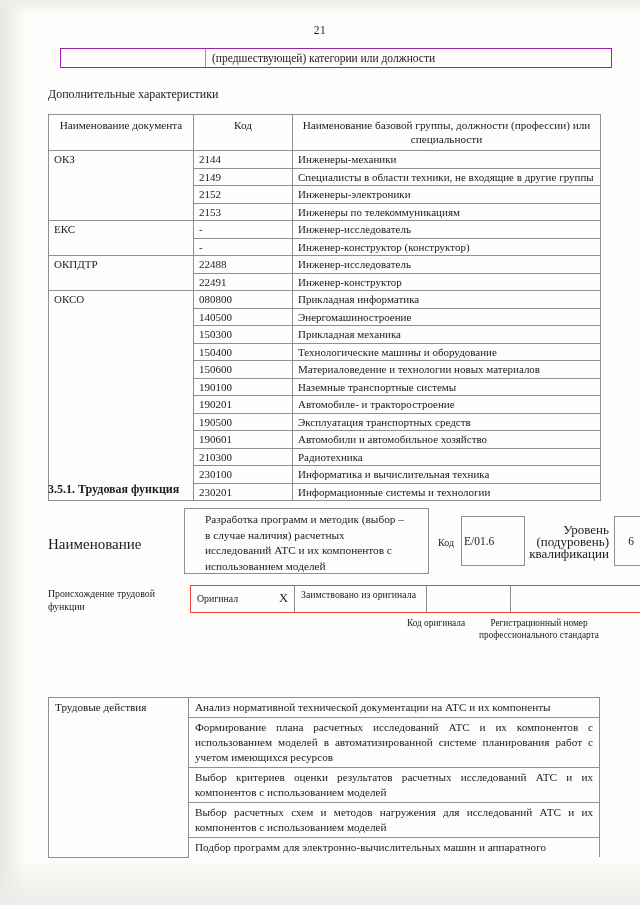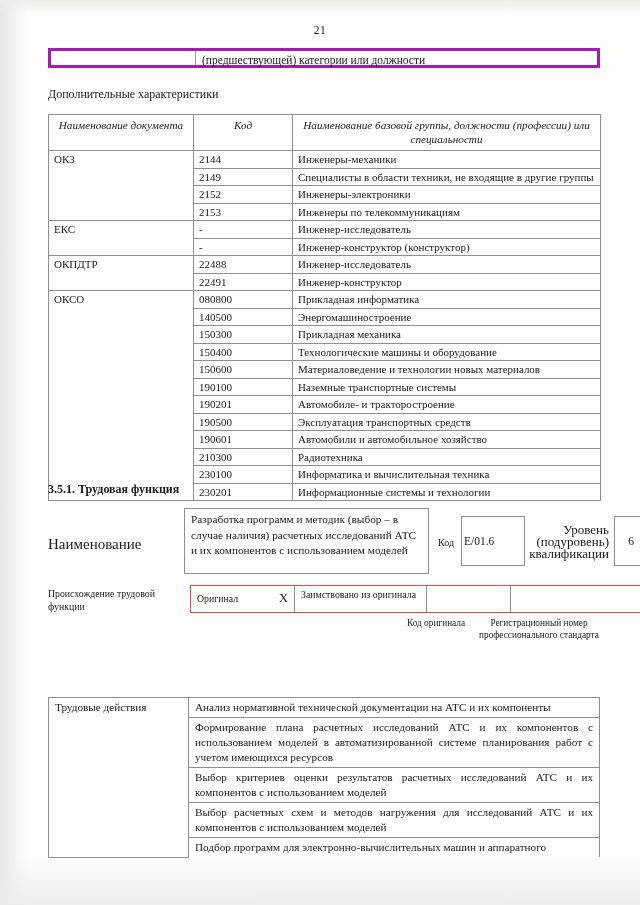--- a/index.html
+++ b/index.html
@@ -45,25 +45,25 @@
     top: 24px;
     left: 0; right: 0;
     text-align: center;
     font-size: 11.5px;
     letter-spacing: .4px;
   }
 
   
   .top-box {
     position: absolute;
-    left: 48px;
+    left: 60px;
     top: 48px;
     width: 552px;
     height: 20px;
-    border: 3px solid #a21caf;
+    border: 1px solid #a21caf;
     box-sizing: border-box;
     display: flex;
   }
   .top-box .cell-blank {
     width: 145px;
     border-right: 1px solid #9a9a9a;
     box-sizing: border-box;
   }
   .top-box .cell-text {
     flex: 1;
@@ -94,21 +94,20 @@
     padding: 1px 5px;
     vertical-align: top;
     font-weight: normal;
     line-height: 14.5px;
   }
   .codes-table th {
     text-align: center;
     font-size: 11.2px;
     padding: 3px 4px 4px;
     line-height: 14px;
-    font-style: italic;
   }
   .col-doc   { width: 145px; }
   .col-code  { width: 99px; }
   .col-name  { width: 308px; }
   .codes-table td.c-doc  { height: 15px; }
   .codes-table td.c-code { }
   .codes-table td.c-name { }
 
   
   #tf-heading {
@@ -136,21 +135,21 @@
   .fn-name-box {
     position: absolute;
     left: 136px;
     top: 0;
     width: 245px;
     height: 66px;
     border: 1px solid #8f8f8f;
     box-sizing: border-box;
     font-size: 11.3px;
     line-height: 15.5px;
-    padding: 3px 6px;
+    padding: 3px 20px;
   }
   .fn-code-label {
     position: absolute;
     left: 390px;
     top: 29px;
     font-size: 10px;
   }
   .fn-code-box {
     position: absolute;
     left: 413px;

